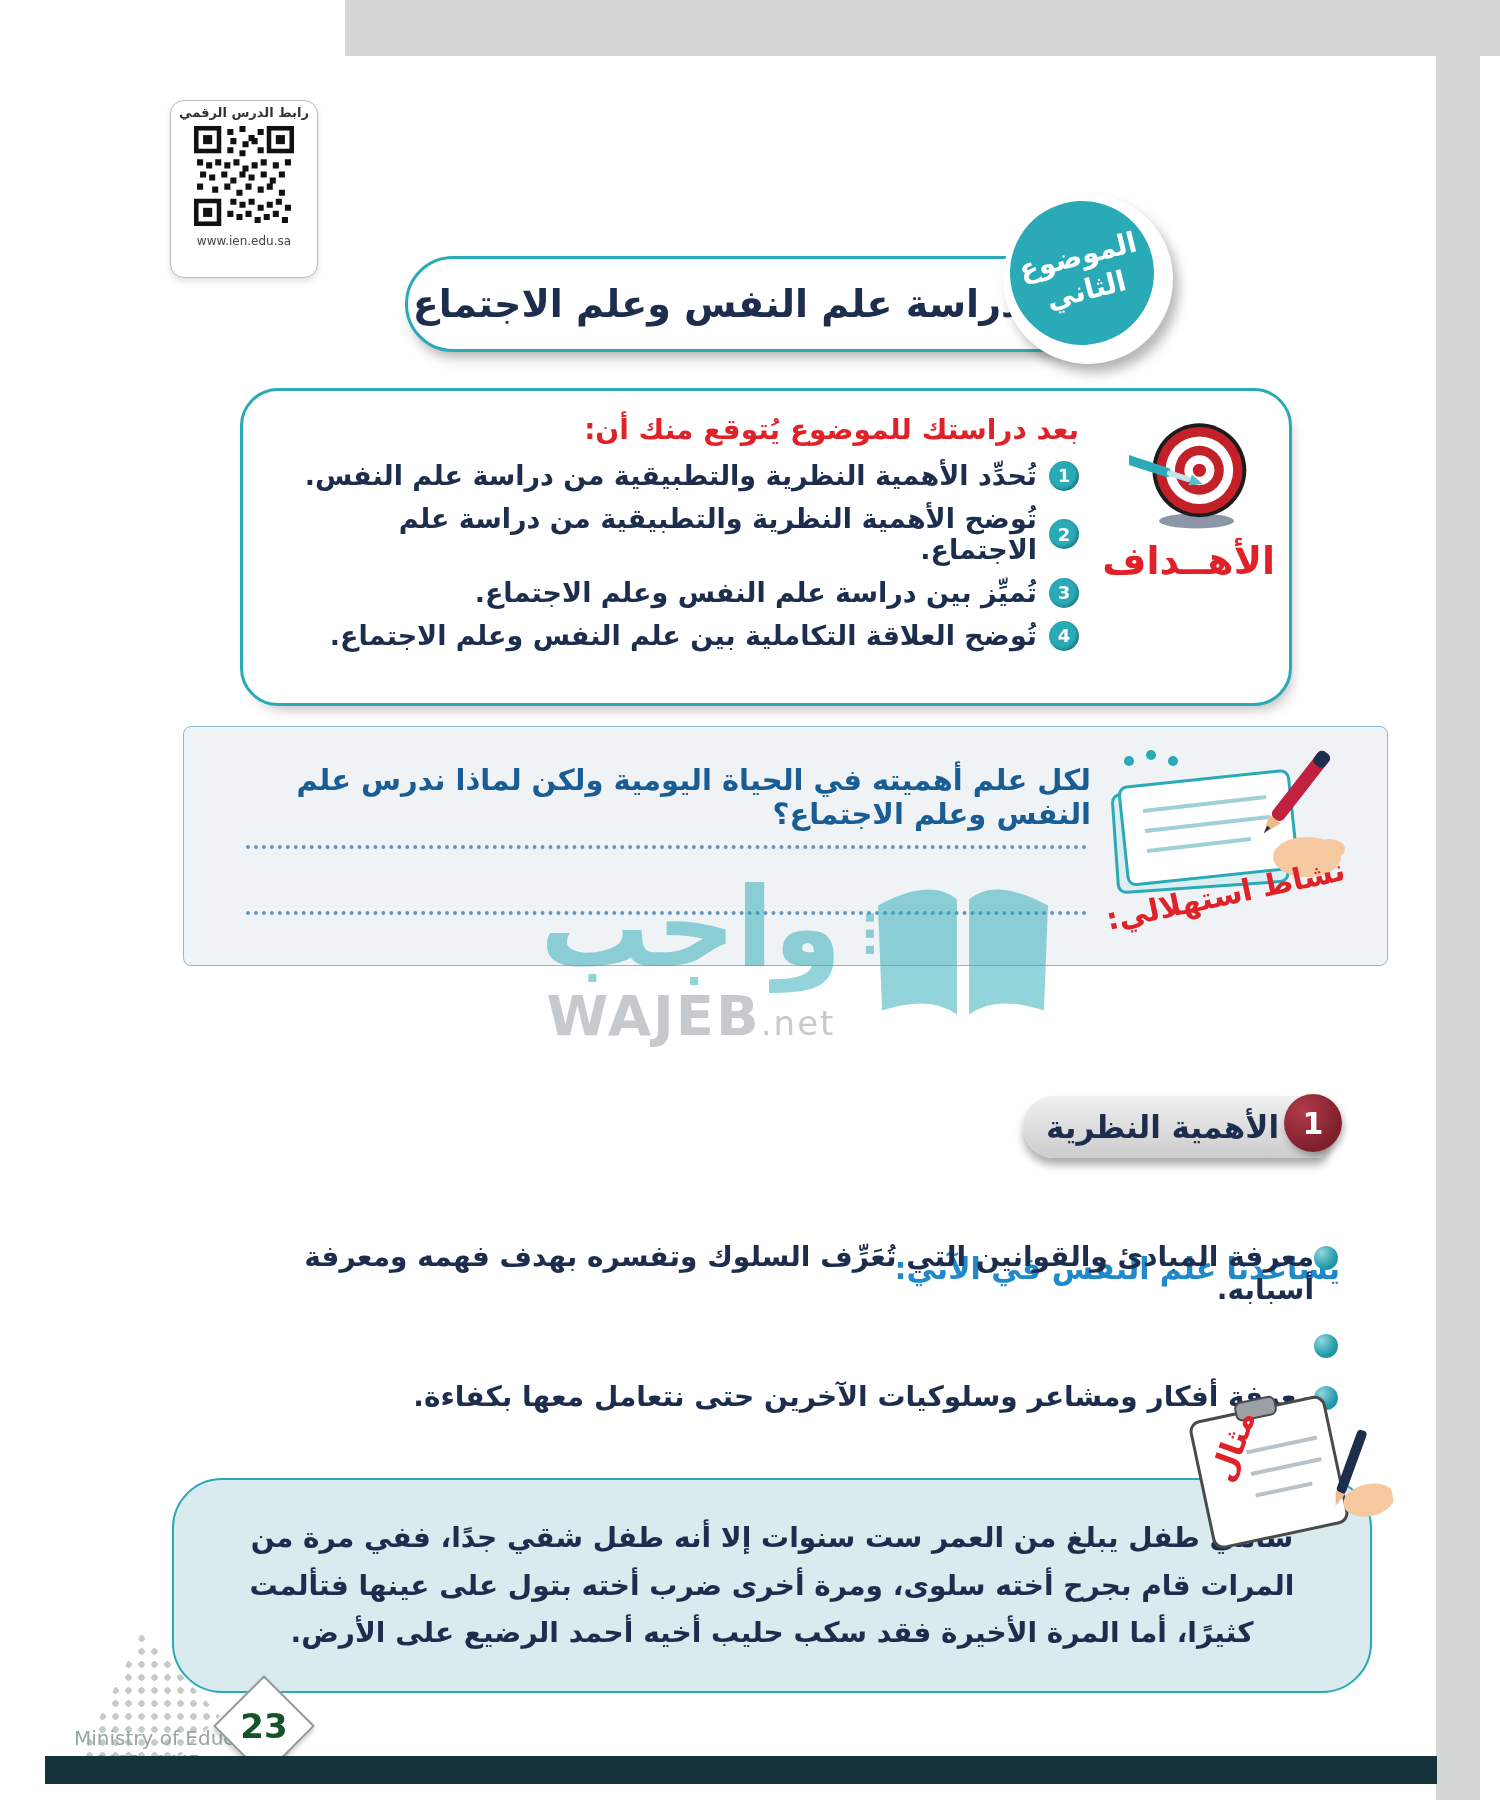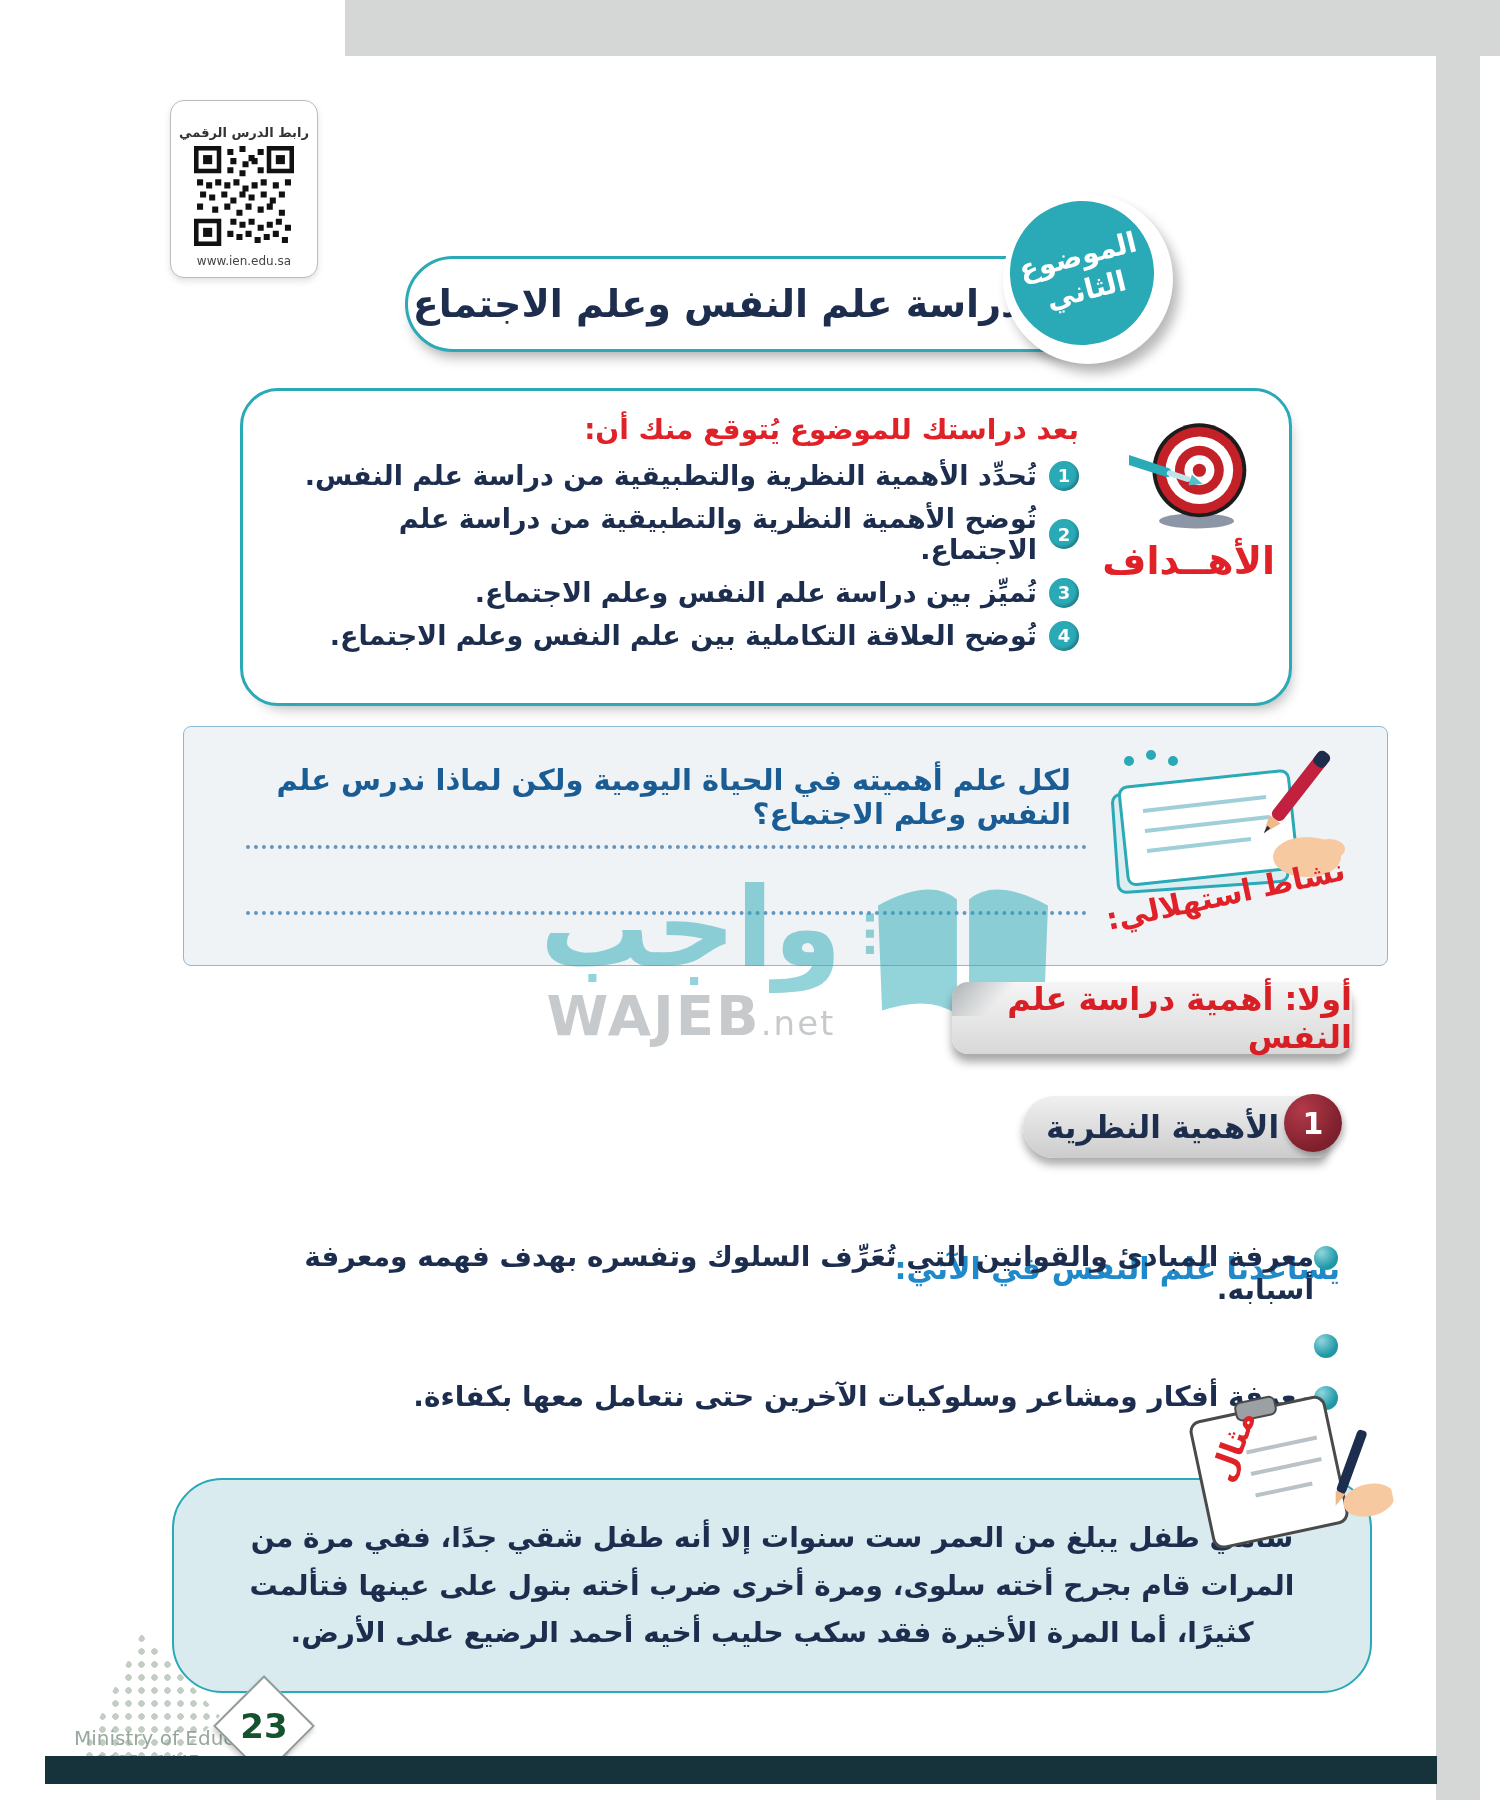--- a/index.html
+++ b/index.html
@@ -10,21 +10,21 @@
   .right-strip { position:absolute; left:1436px; top:34px; width:44px; height:1766px; background:#d5d7d6; }
   .logo-corner { position:absolute; left:0; top:0; width:345px; height:102px; background:#fff; border-radius:0 0 34px 0; z-index:4; }
 
   .brand { position:absolute; left:16px; top:6px; display:flex; direction:ltr; align-items:flex-start; gap:10px; }
   .brand-text { text-align:center; color:#1b2b45; }
   .brand-ar { font-size:36px; font-weight:700; line-height:1.1; }
   .brand-en { font-size:17px; font-weight:700; letter-spacing:1px; }
   .brand-en span { font-size:12px; font-weight:400; }
 
   .qr-card { position:absolute; left:170px; top:100px; width:148px; height:178px; background:#fff;
-    border:1.5px solid #b9bdbc; border-radius:14px; z-index:5; text-align:center; padding-top:24px;
+    border:1.5px solid #b9bdbc; border-radius:14px; z-index:5; text-align:center; padding-top:4px;
     box-shadow:0 3px 6px rgba(0,0,0,.12); }
   .qr-title { font-size:13px; font-weight:700; color:#333; direction:rtl; }
   .qr-svg { width:100px; height:100px; margin-top:6px; }
   .qr-url { font-size:12px; color:#444; margin-top:4px; }
 
   .topic-circle { position:absolute; left:1003px; top:194px; width:170px; height:170px; border-radius:50%;
     background:#fff; box-shadow:6px 9px 12px rgba(0,0,0,.28); z-index:3; }
   .topic-inner { position:absolute; left:7px; top:7px; width:144px; height:144px; border-radius:50%;
     background:#2aa9b6; display:flex; flex-direction:column; align-items:center; justify-content:center;
     transform:rotate(-14deg); color:#fff; font-weight:700; font-size:28px; line-height:1.25; direction:rtl; }
@@ -42,21 +42,21 @@
   .obj-content { position:absolute; right:210px; left:40px; top:22px; direction:rtl; text-align:right; }
   .obj-intro { color:#e02128; font-weight:700; font-size:28px; margin-bottom:14px; }
   .obj-item { display:flex; align-items:center; gap:12px; margin-bottom:12px; }
   .obj-num { flex:0 0 auto; width:30px; height:30px; border-radius:50%; background:#2aa9b6; color:#fff;
     font-size:18px; font-weight:700; display:flex; align-items:center; justify-content:center;
     box-shadow:inset -2px -2px 3px rgba(0,0,0,.25); }
   .obj-text { color:#1c2d4e; font-weight:700; font-size:27px; }
 
   .activity-box { position:absolute; left:183px; top:726px; width:1205px; height:240px; background:#eff3f6;
     border:1.5px solid #8fb9d2; border-radius:8px; z-index:1; }
-  .act-question { position:absolute; right:316px; left:40px; top:36px; direction:rtl; text-align:right;
+  .act-question { position:absolute; right:296px; left:40px; top:36px; direction:rtl; text-align:right;
     color:#1a5c94; font-weight:700; font-size:29px; }
   .dotted { position:absolute; left:62px; right:300px; border-bottom:4px dotted #4a86b8; opacity:.85; }
   .dot1 { top:118px; } .dot2 { top:184px; }
   .act-label { position:absolute; right:40px; top:150px; transform:rotate(-12deg); color:#e02128;
     font-weight:700; font-size:30px; direction:rtl; }
   .note-icon { position:absolute; right:26px; top:18px; width:260px; height:150px; }
 
   .watermark { position:absolute; left:540px; top:845px; width:560px; height:230px; opacity:.5; z-index:2;
     display:flex; direction:ltr; align-items:center; gap:16px; pointer-events:none; }
   .wm-text { text-align:center; }
@@ -240,23 +240,20 @@
       <svg width="210" height="170" viewBox="0 0 100 84">
         <path d="M8 16 Q34 2 47 13 L47 70 Q34 60 10 68 Z" fill="#2aa9b6"></path>
         <path d="M92 16 Q66 2 53 13 L53 70 Q66 60 90 68 Z" fill="#2aa9b6"></path>
         <rect x="2" y="20" width="4" height="4" fill="#2aa9b6"></rect>
         <rect x="2" y="28" width="4" height="4" fill="#2aa9b6"></rect>
         <rect x="2" y="36" width="4" height="4" fill="#2aa9b6"></rect>
       </svg>
     </span>
   </div>
 
-  <div class="section1-header">
-    <div class="t">أولا: أهمية دراسة علم النفس</div>
-  </div>
 
   <div class="sub1-pill">
     <div class="t">الأهمية النظرية</div>
     <div class="sub1-badge">1</div>
   </div>
 
   <div class="lead">يساعدنا علم النفس في الآتي:</div>
 
   <div class="bullets">
     <div class="bullet-row">

